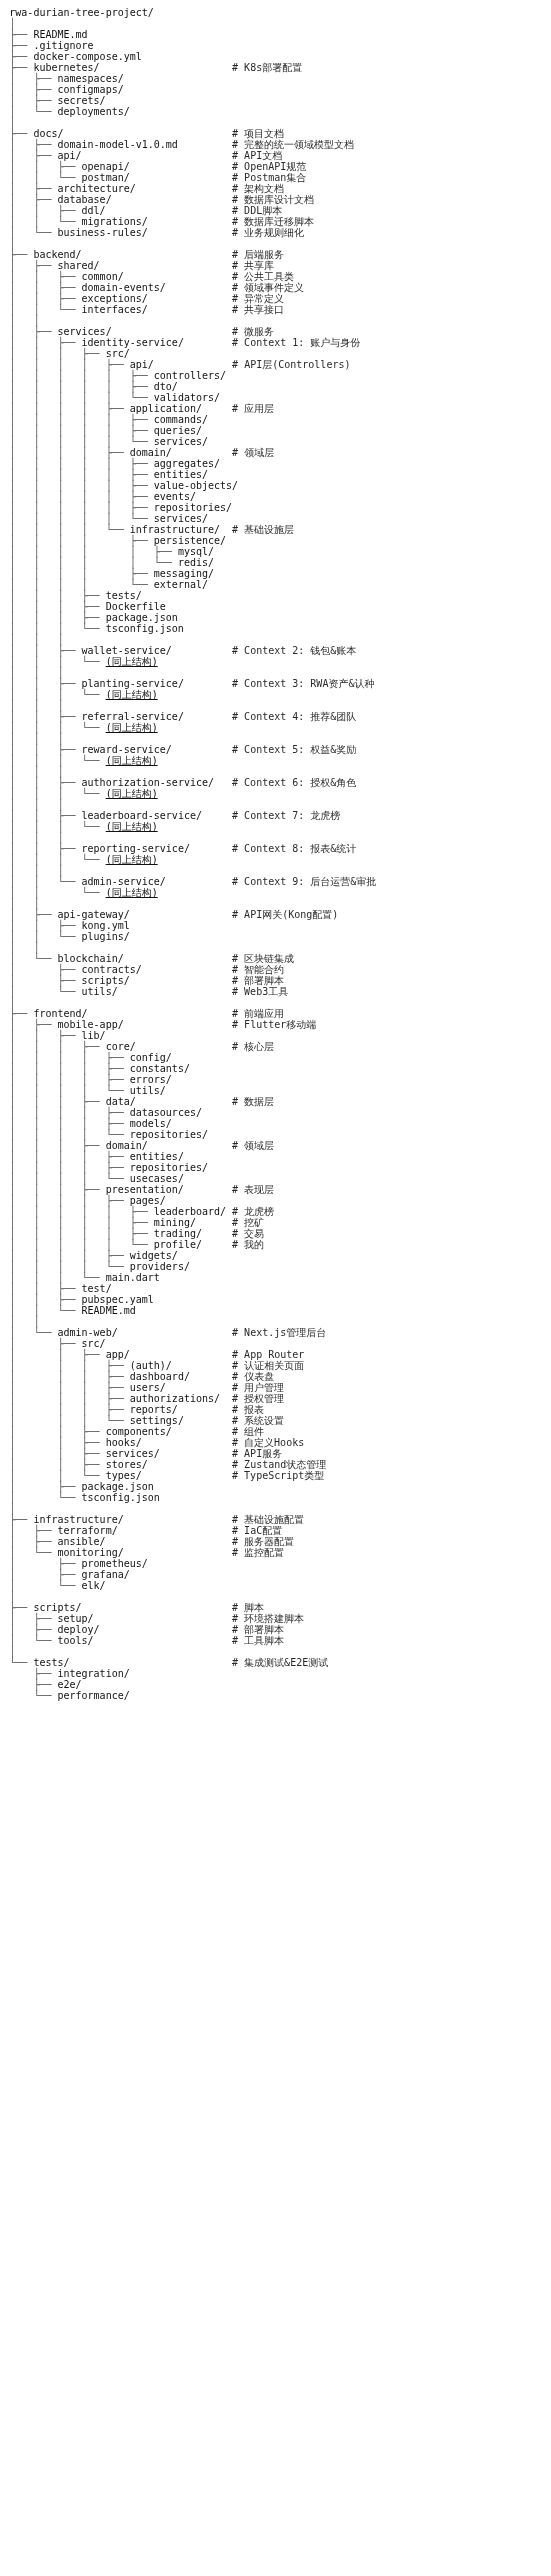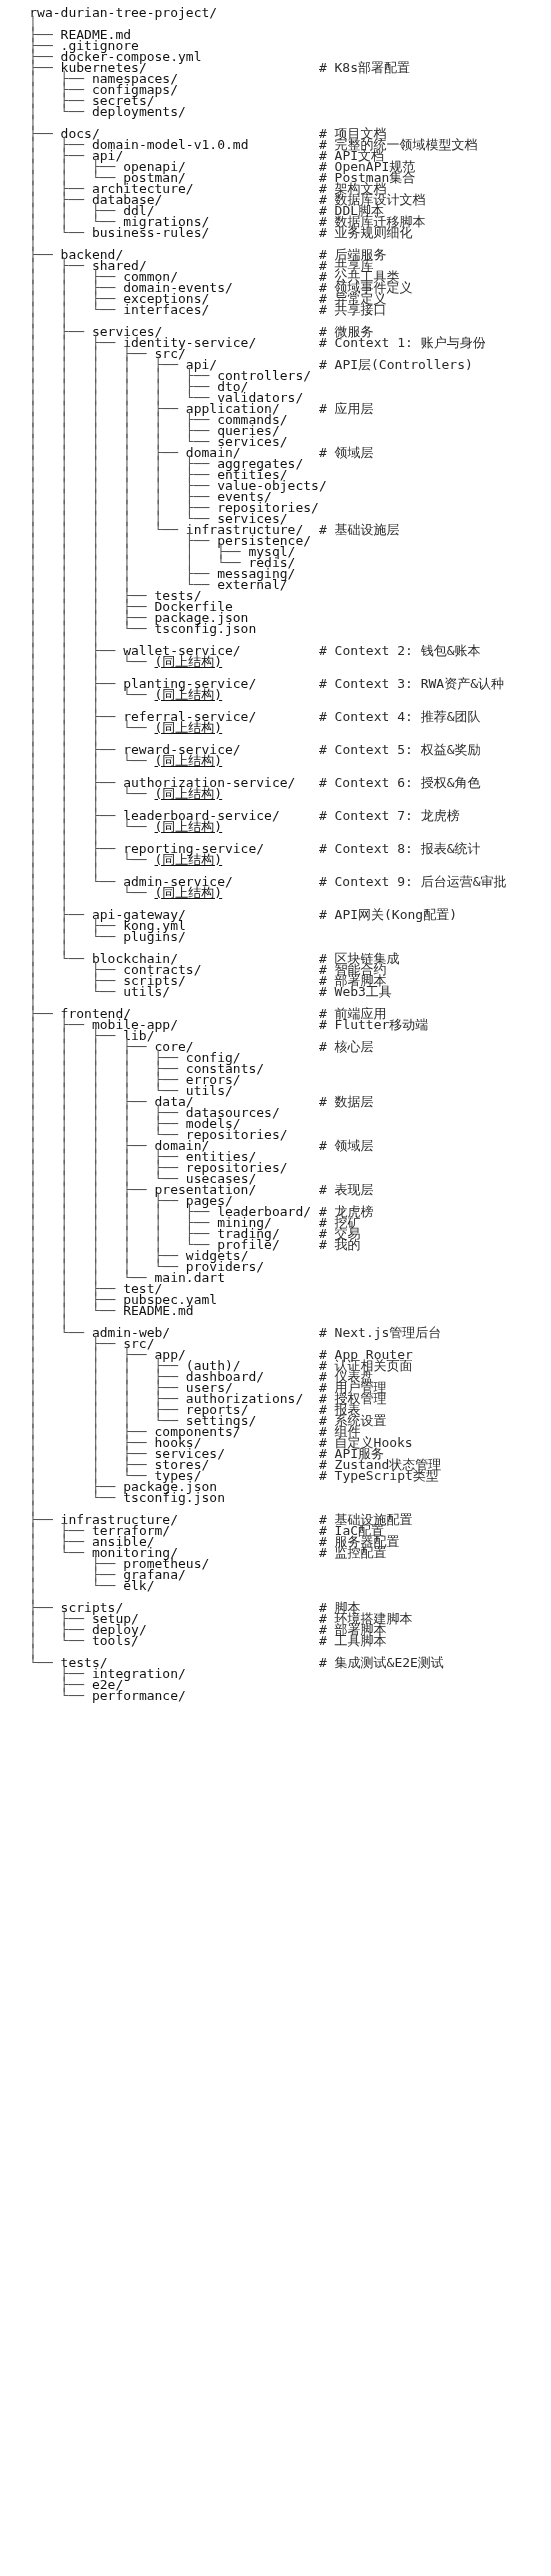--- a/index.html
+++ b/index.html
@@ -6,25 +6,24 @@
     margin: 0;
     padding: 0;
     background: #ffffff;
   }
   body {
     width: 551px;
     font-family: "DejaVu Sans Mono", "Liberation Mono", monospace;
   }
   #tree {
     padding: 7.2px 0 15.5px 9.3px;
-    font-size: 13px;
+    font-size: 10px;
     line-height: 11px;
     color: #1a1a1a;
     white-space: pre;
-    margin-left: 20px;
   }
   .row {
     display: block;
     height: 11px;
     white-space: pre;
   }
   .pre {
     color: #555555;
   }
   .name {

